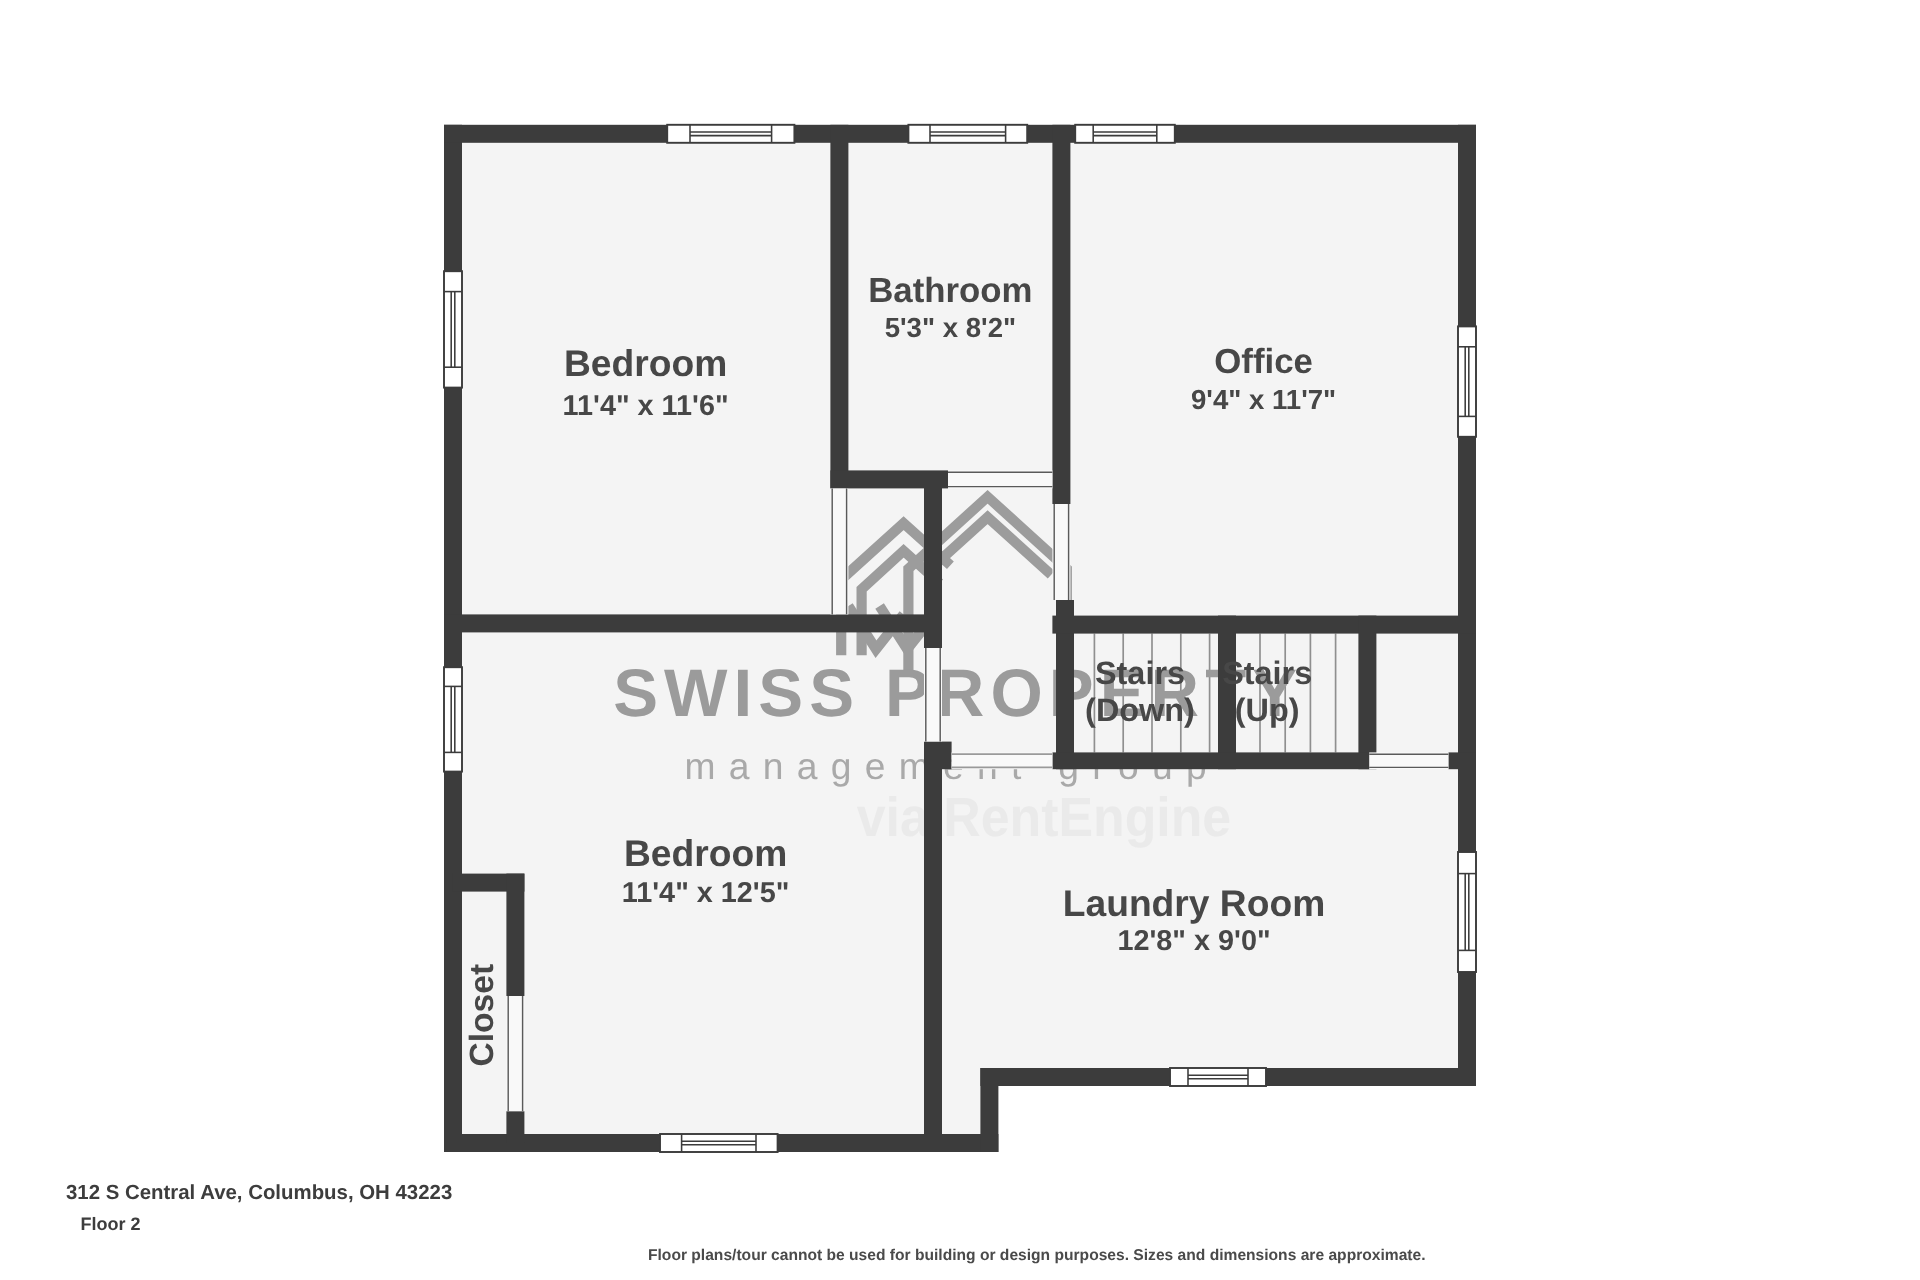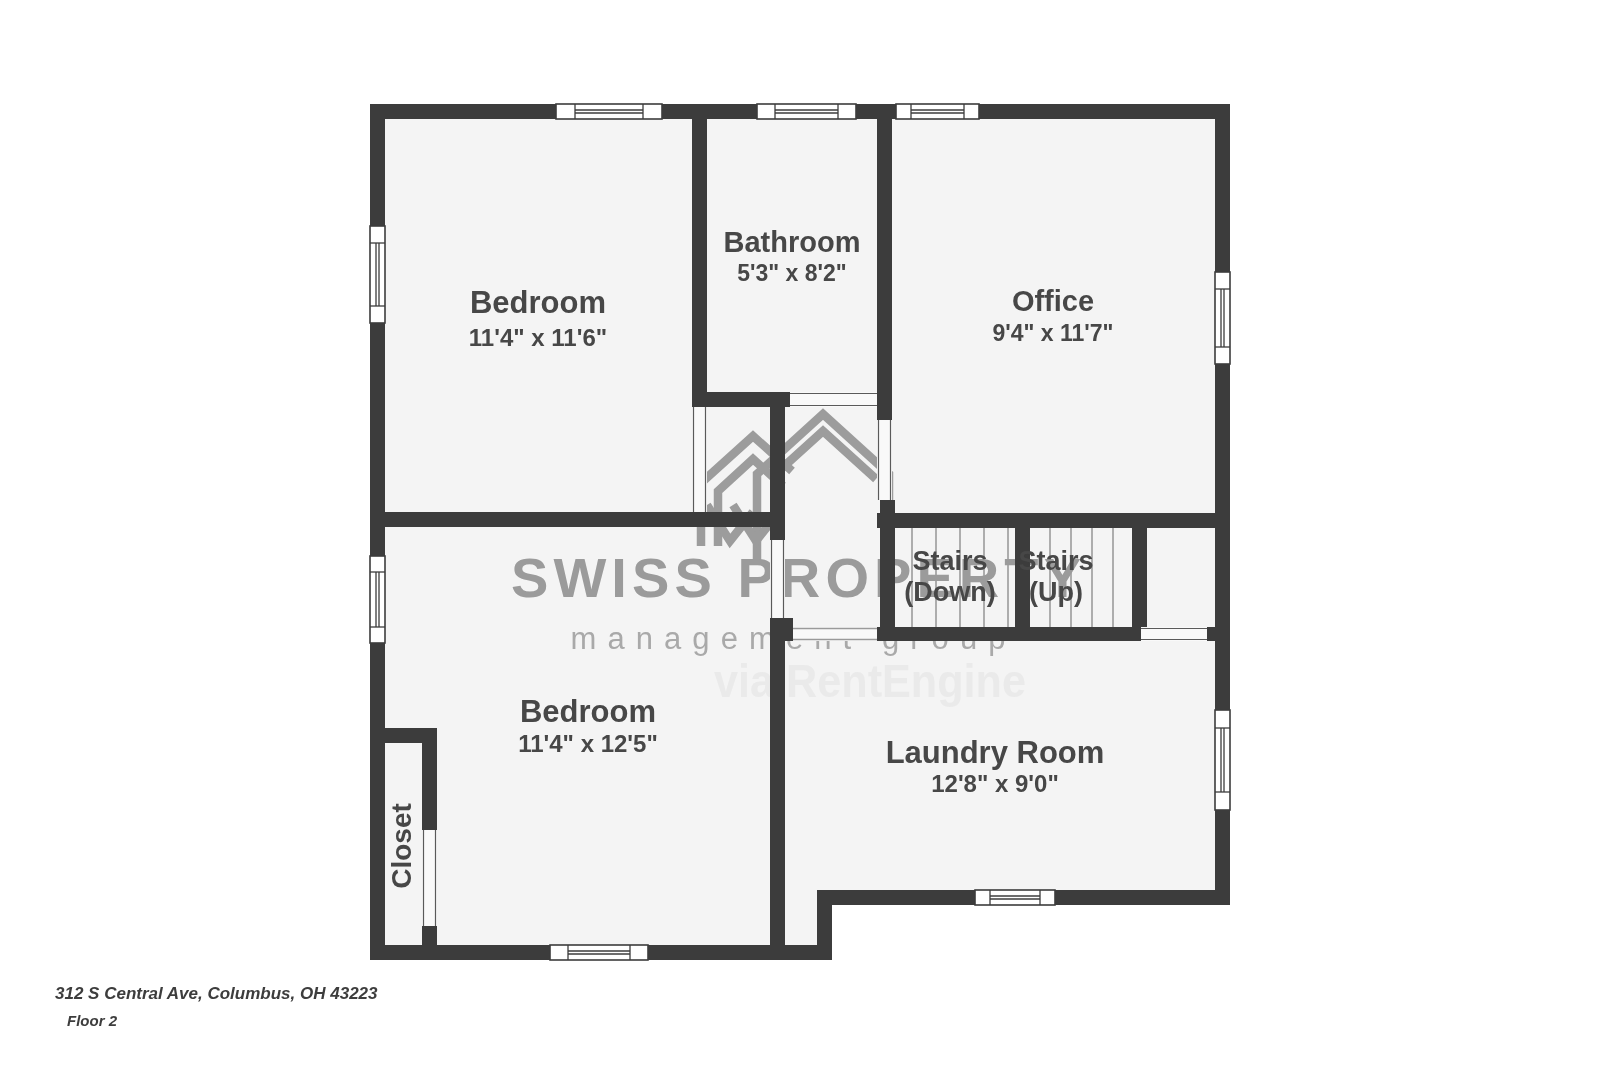--- a/index.html
+++ b/index.html
@@ -22,21 +22,21 @@
   .thresh{stroke:#9a9a9a;stroke-width:1.4;}
   .tread{stroke:#8f8f8f;stroke-width:1.4;}
 
   .room-label{fill:#474747;font-weight:bold;text-anchor:middle;}
   .wm-logo{stroke:#9c9c9c;stroke-width:8.5;fill:none;stroke-linejoin:miter;}
   .wm-brand{fill:#9b9b9b;font-weight:bold;text-anchor:middle;}
   .wm-tag{fill:#a9a9a9;text-anchor:middle;}
   .wm-via{fill:#eaeaea;font-weight:bold;text-anchor:middle;}
 
   
-  .footer-text{position:absolute;color:#3d3d3d;font-weight:bold;white-space:nowrap;font-style:italic;}
+  .footer-text{position:absolute;color:#3d3d3d;font-weight:bold;white-space:nowrap;}
   .footer-address{left:55px;top:984px;font-size:17px;}
   .footer-floor{left:67px;top:1012px;font-size:15px;}
   .footer-disclaimer{left:540px;top:1038px;width:520px;text-align:center;
     font-size:13px;color:#4a4a4a;white-space:nowrap;}
 </style>
 </head>
 <body>
 
 <div class="page">
 
@@ -223,14 +223,15 @@
 
       <text class="room-label" x="995" y="763" font-size="31">Laundry Room</text>
       <text class="room-label" x="995" y="792" font-size="24">12'8" x 9'0"</text>
 
       <text class="room-label" x="401" y="856" font-size="28" transform="rotate(-90 401 846)">Closet</text>
     </g>
   </svg>
 
   <div class="footer-text footer-address">312 S Central Ave, Columbus, OH 43223</div>
   <div class="footer-text footer-floor">Floor 2</div>
+  <div class="footer-text footer-disclaimer">Floor plans/tour cannot be used for building or design purposes. Sizes and dimensions are approximate.</div>
 
 </div>
 
 </body></html>

